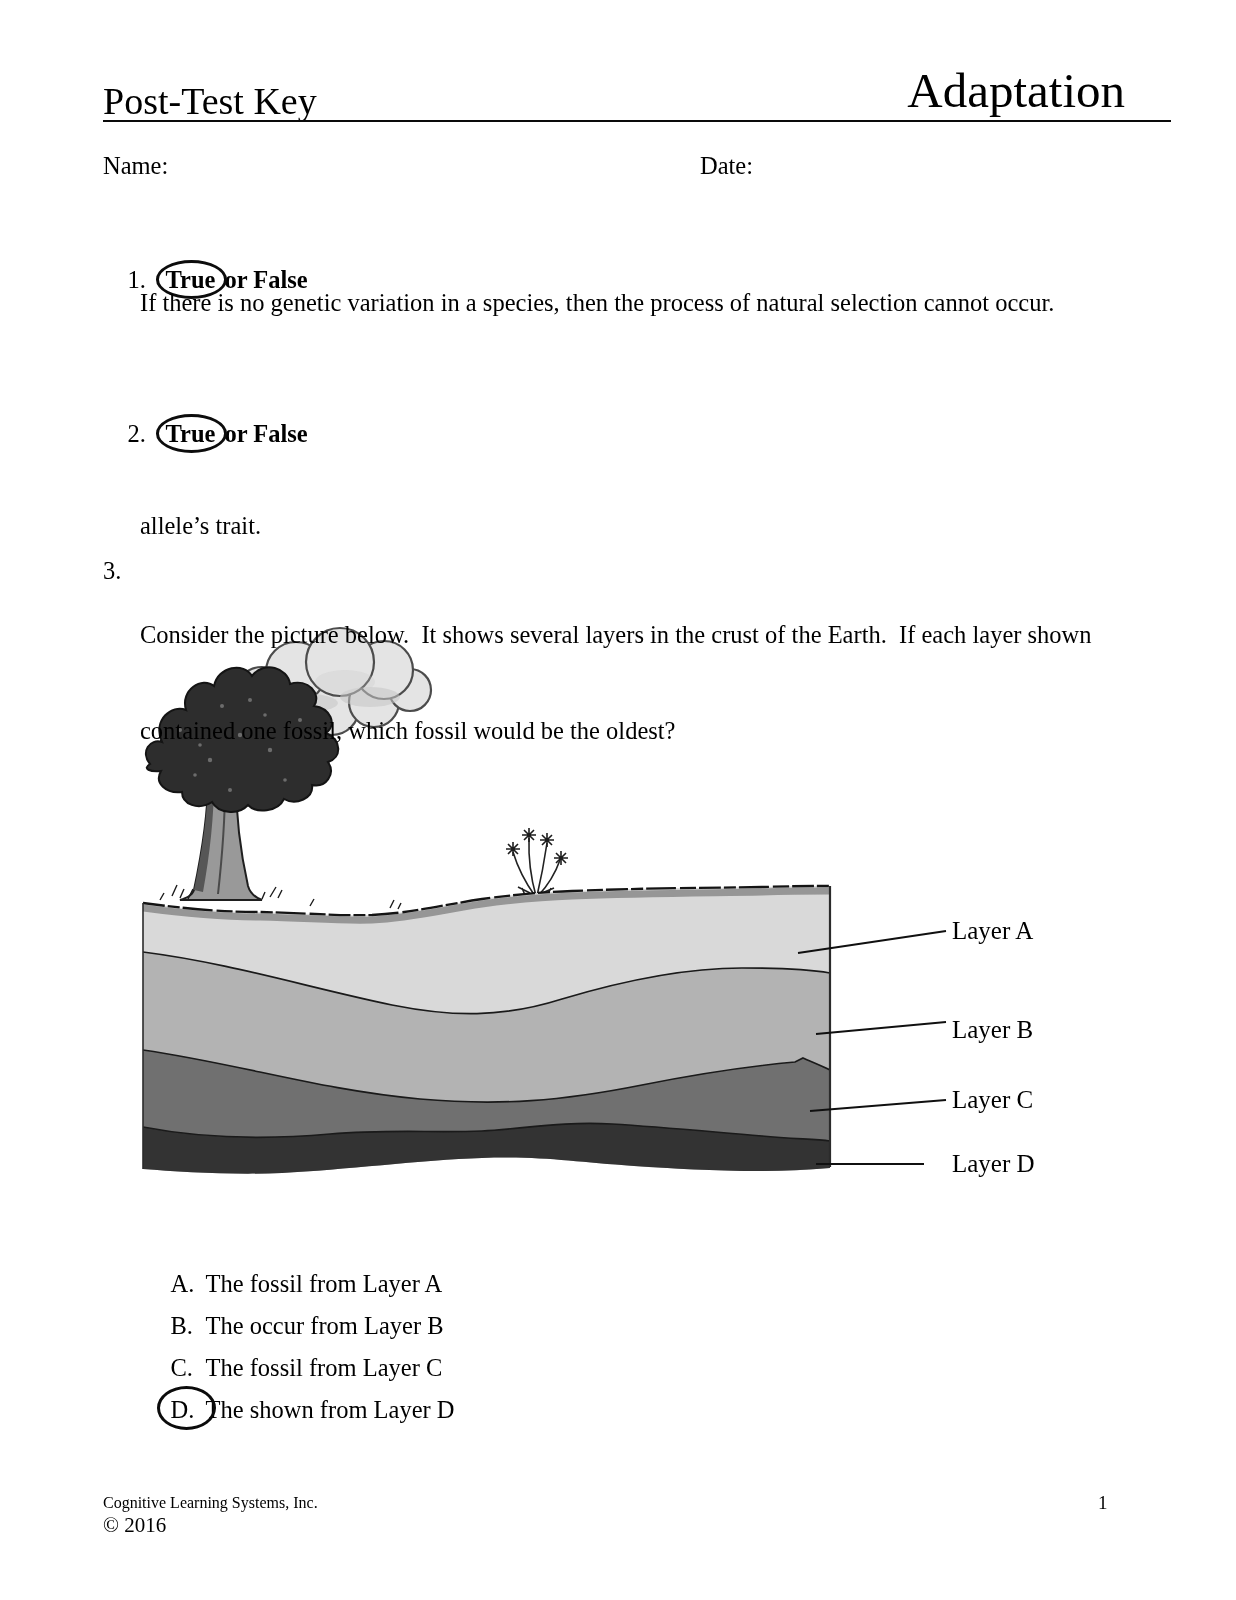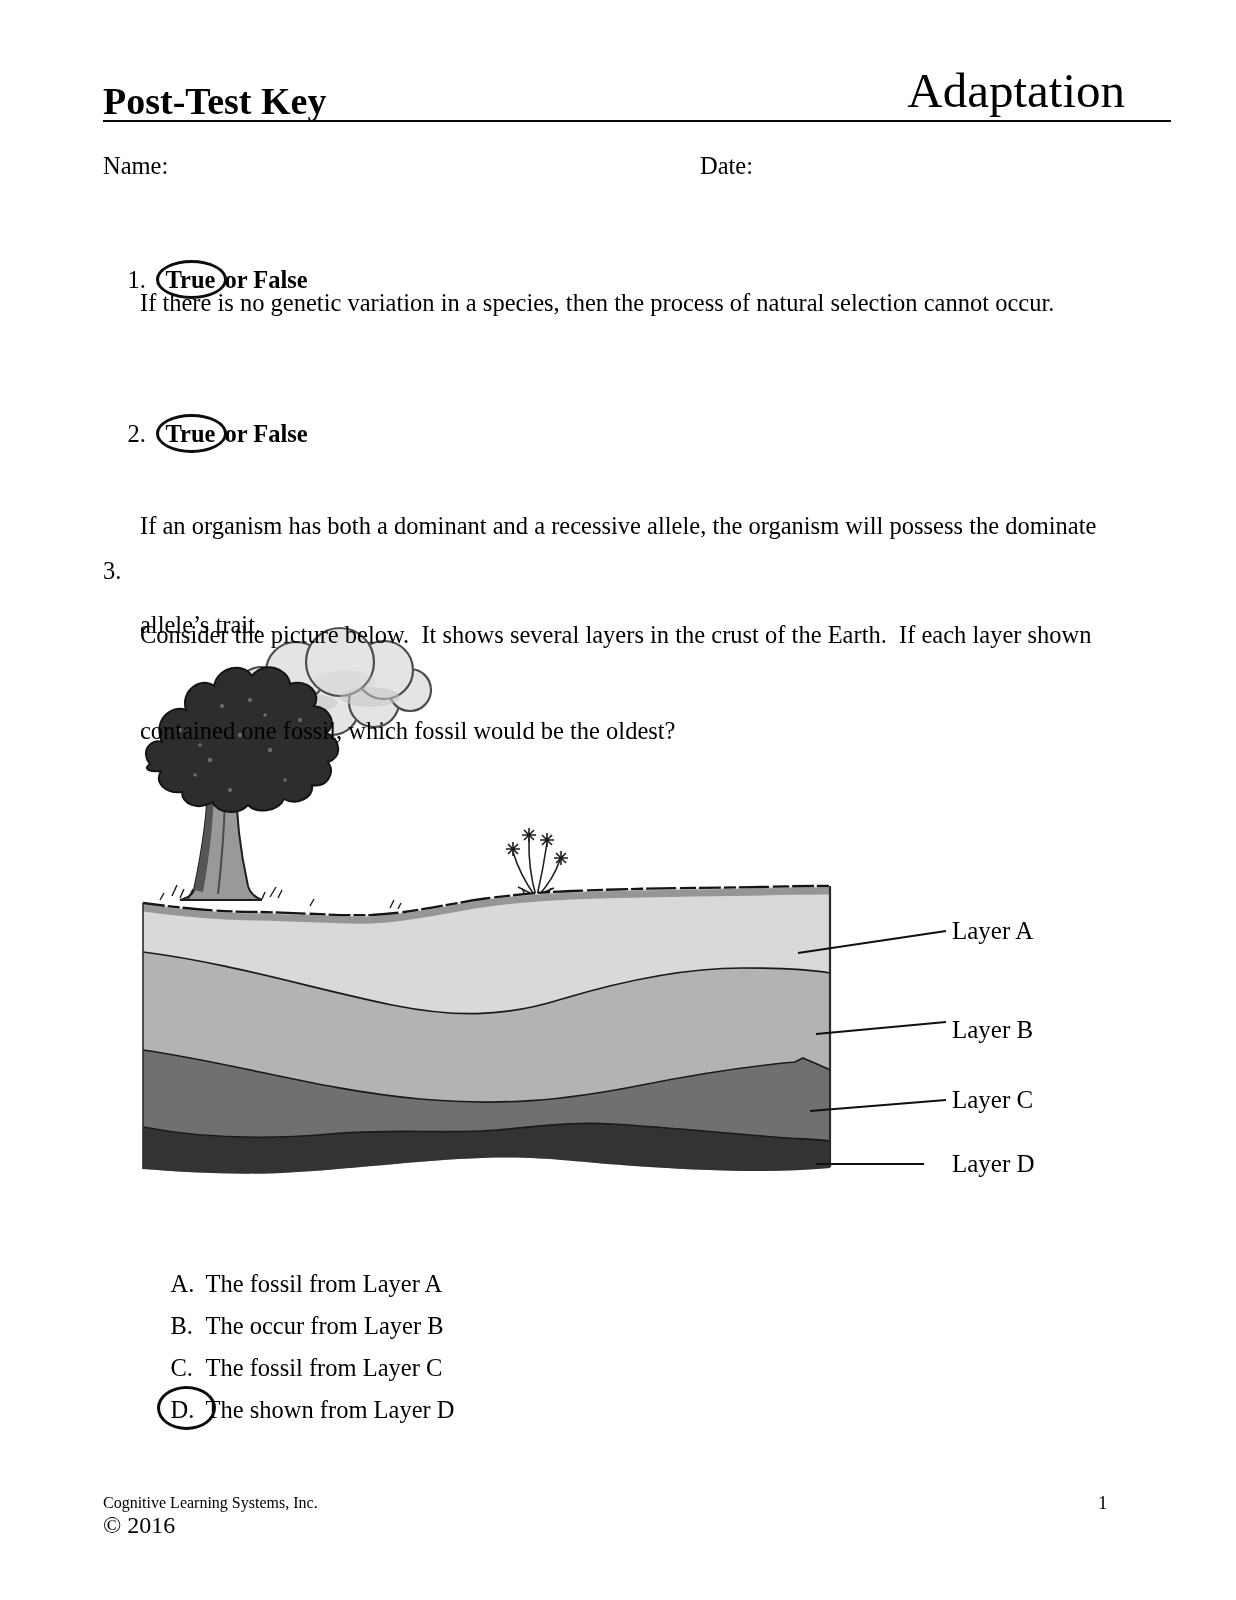--- a/index.html
+++ b/index.html
@@ -3,21 +3,21 @@
 <meta charset="utf-8">
 <style>
   * { margin:0; padding:0; box-sizing:border-box; }
   html,body { background:#ffffff; }
   .page {
     position:relative; width:1236px; height:1600px; background:#ffffff;
     font-family:"Liberation Serif","DejaVu Serif",serif; color:#000;
     overflow:hidden;
   }
   .abs { position:absolute; white-space:pre-wrap; }
-  .title-left  { left:103px; top:80px;  font-size:38px; line-height:42px;font-weight:bold; }
+  .title-left  { left:103px; top:80px;  font-size:38px; line-height:42px; }
   .title-right { right:111px; top:64px; font-size:49px; line-height:54px; }
   .rule { left:103px; top:120px; width:1068px; height:2px; background:#0a0a0a; }
   .name-label { left:103px; top:151px; font-size:24.5px; line-height:30px; }
   .date-label { left:700px; top:151px; font-size:24.5px; line-height:30px; }
   .qline { font-size:24.5px; line-height:30px; }
   .q1-line { left:103px; top:235px; }
   .q2-line { left:103px; top:389px; }
   .q-num { display:inline-block; width:38px; font-weight:normal; }
   .bold { font-weight:bold; }
   .circle-wrap { position:relative; display:inline-block; margin-right:9px; }
@@ -34,21 +34,21 @@
   .layer-label { font-size:25px; line-height:30px; left:952px; }
   .lbl-a { top:916px; } .lbl-b { top:1007px;margin-top:8px; } .lbl-c { top:1085px; } .lbl-d { top:1149px; }
   .option-row { left:146px; font-size:24.5px; line-height:30px; }
   .opt-a { top:1239px; } .opt-b { top:1281px; } .opt-c { top:1323px; } .opt-d { top:1365px; }
   .opt-letter { display:inline-block; width:35px; position:relative; }
   .opt-oval {
     position:absolute; left:-14px; top:-9px; width:59px; height:44px;
     border:3.5px solid #0b0b0b; border-radius:50%;
   }
   .footer-org  { left:103px; top:1492px; font-size:16px; line-height:22px; }
-  .footer-copy { left:103px; top:1514px; font-size:24px; line-height:22px; }
+  .footer-copy { left:103px; top:1514px; font-size:21px; line-height:22px; }
   .footer-page { left:1098px; top:1492px; font-size:19px; line-height:22px; }
   svg.diagram { position:absolute; left:0; top:0; width:1236px; height:1600px; }
 </style>
 </head>
 <body>
 
 <div class="page">
 
   <svg class="diagram" viewBox="0 0 1236 1600" xmlns="http://www.w3.org/2000/svg">
     <defs>
@@ -144,21 +144,20 @@
 
   <div class="abs qline q1-line">
     <span class="q-num">1.</span><span class="circle-wrap"><span class="bold">True</span><span class="oval"></span></span><span class="bold">or False</span>
   </div>
   <div class="abs q-body q1-body">If there is no genetic variation in a species, then the process of natural selection cannot occur.</div>
 
   <div class="abs qline q2-line">
     <span class="q-num">2.</span><span class="circle-wrap"><span class="bold">True</span><span class="oval"></span></span><span class="bold">or False</span>
   </div>
   <div class="abs q-body q2-body">
-    <div>If an organism has both a dominant and a recessive allele, the organism will possess the dominate</div>
     <div>allele’s trait.</div>
   </div>
 
   <div class="abs q3-wrap">
     <span class="q3-num">3.</span>
     <div class="q3-text">
       <div>Consider the picture below.  It shows several layers in the crust of the Earth.  If each layer shown</div>
       <div>contained one fossil, which fossil would be the oldest?</div>
     </div>
   </div>

